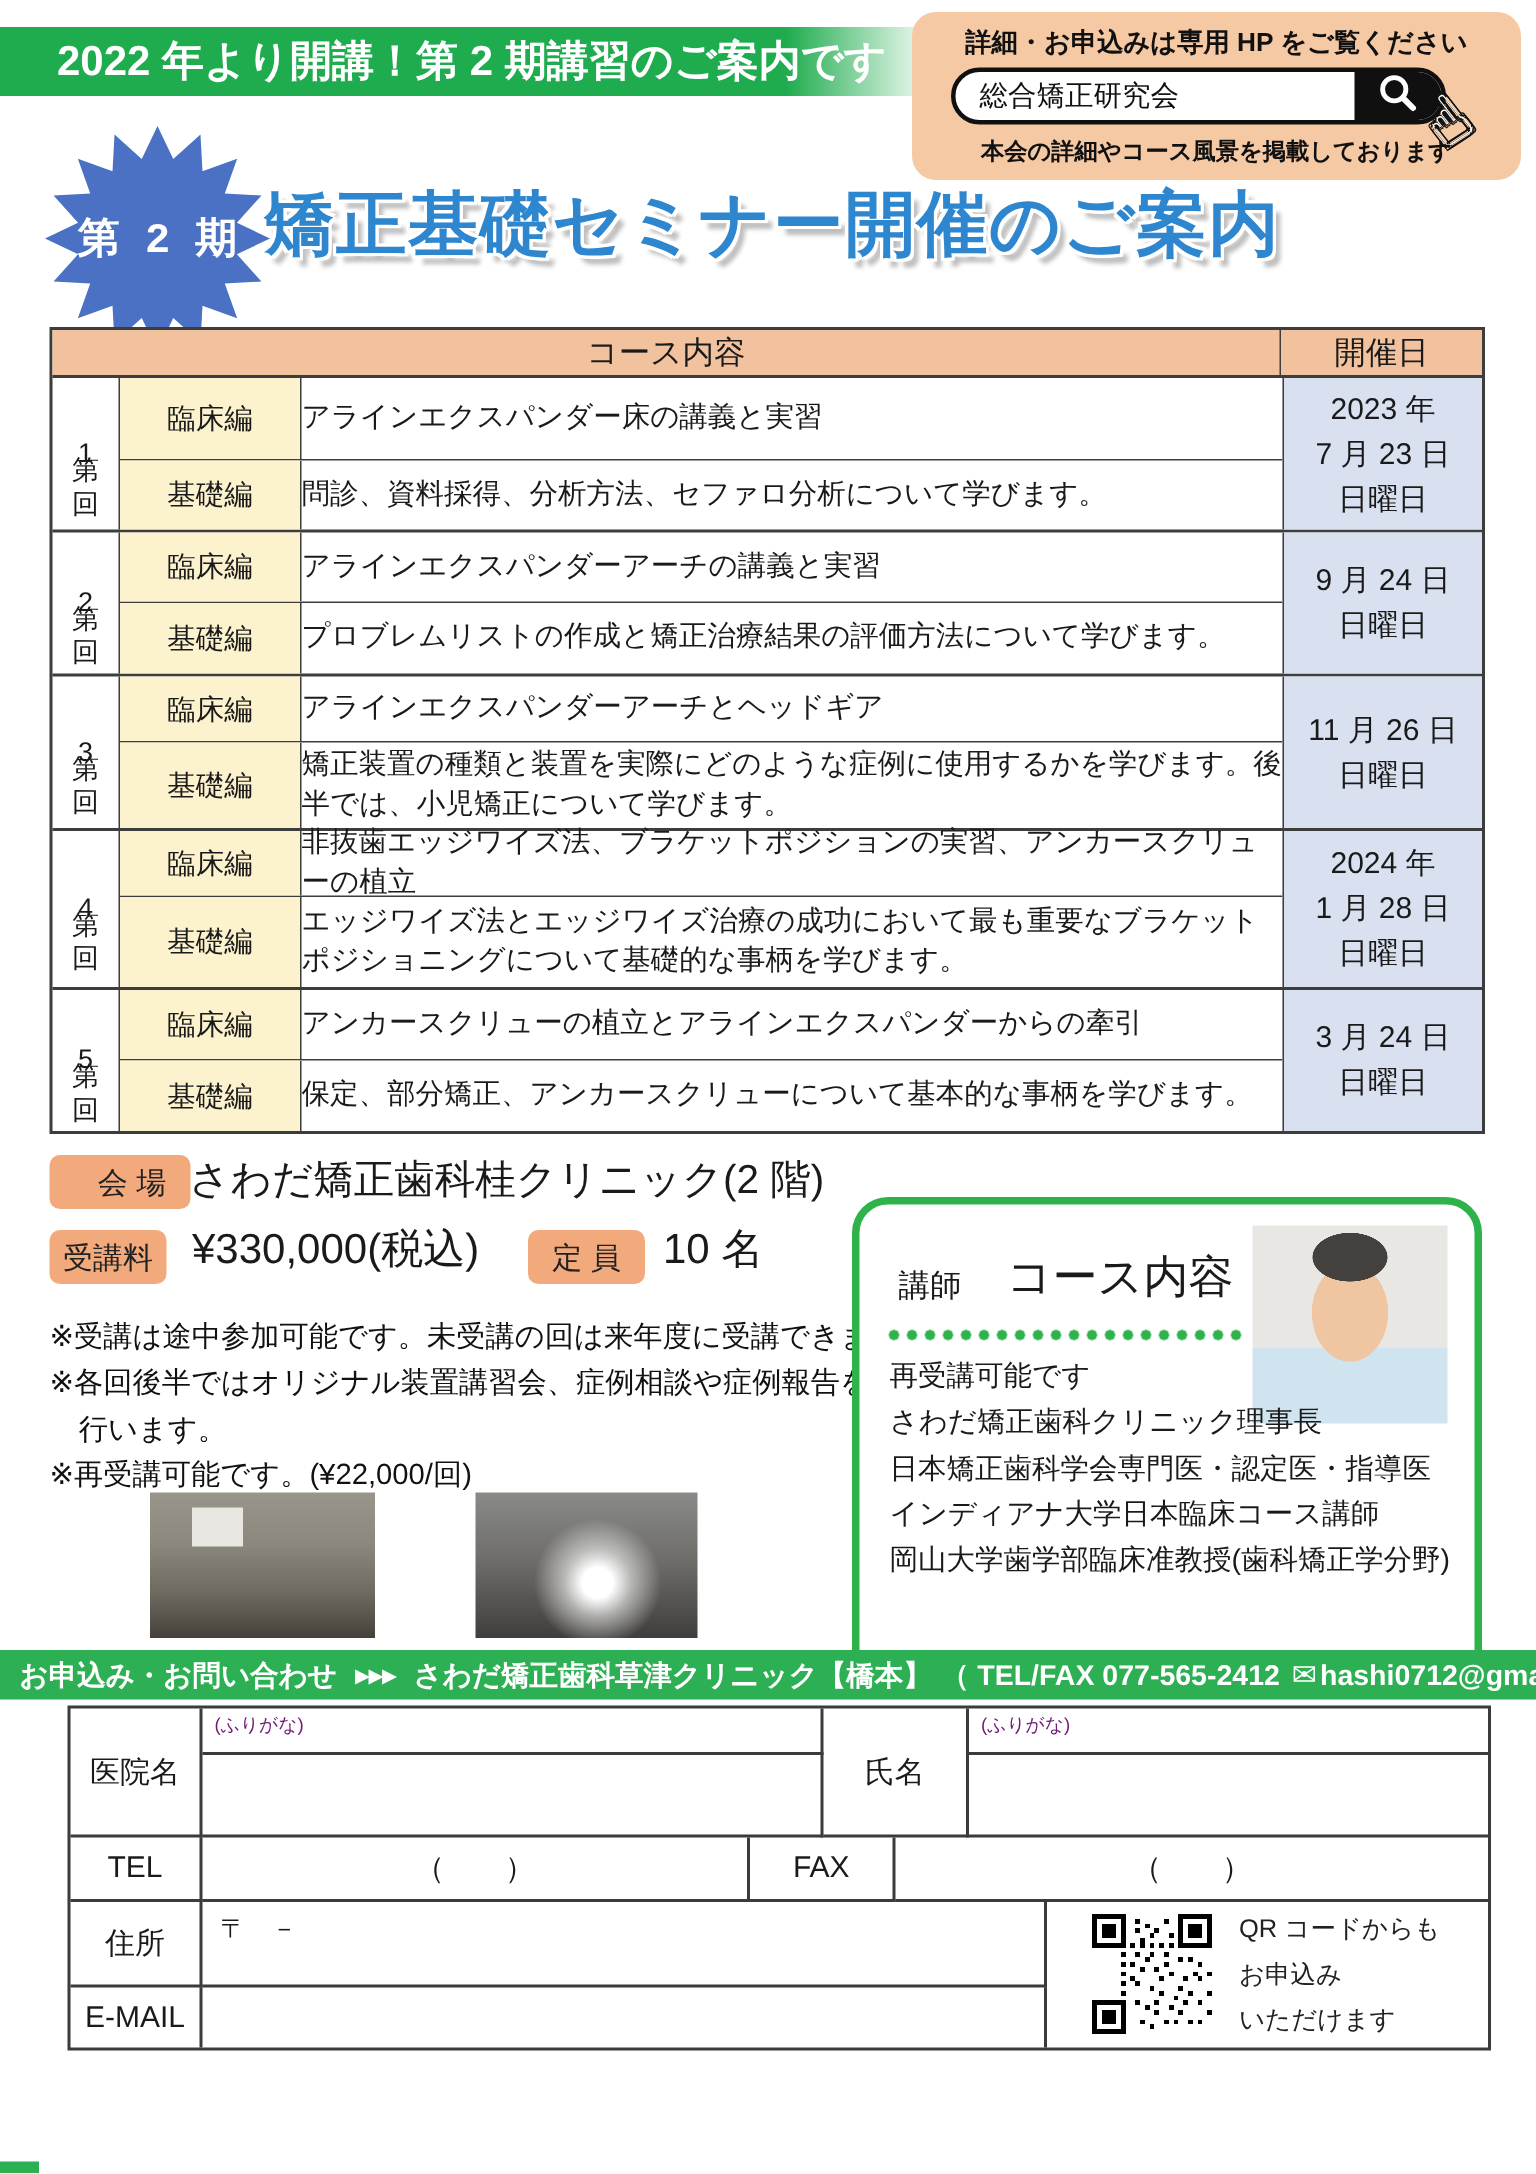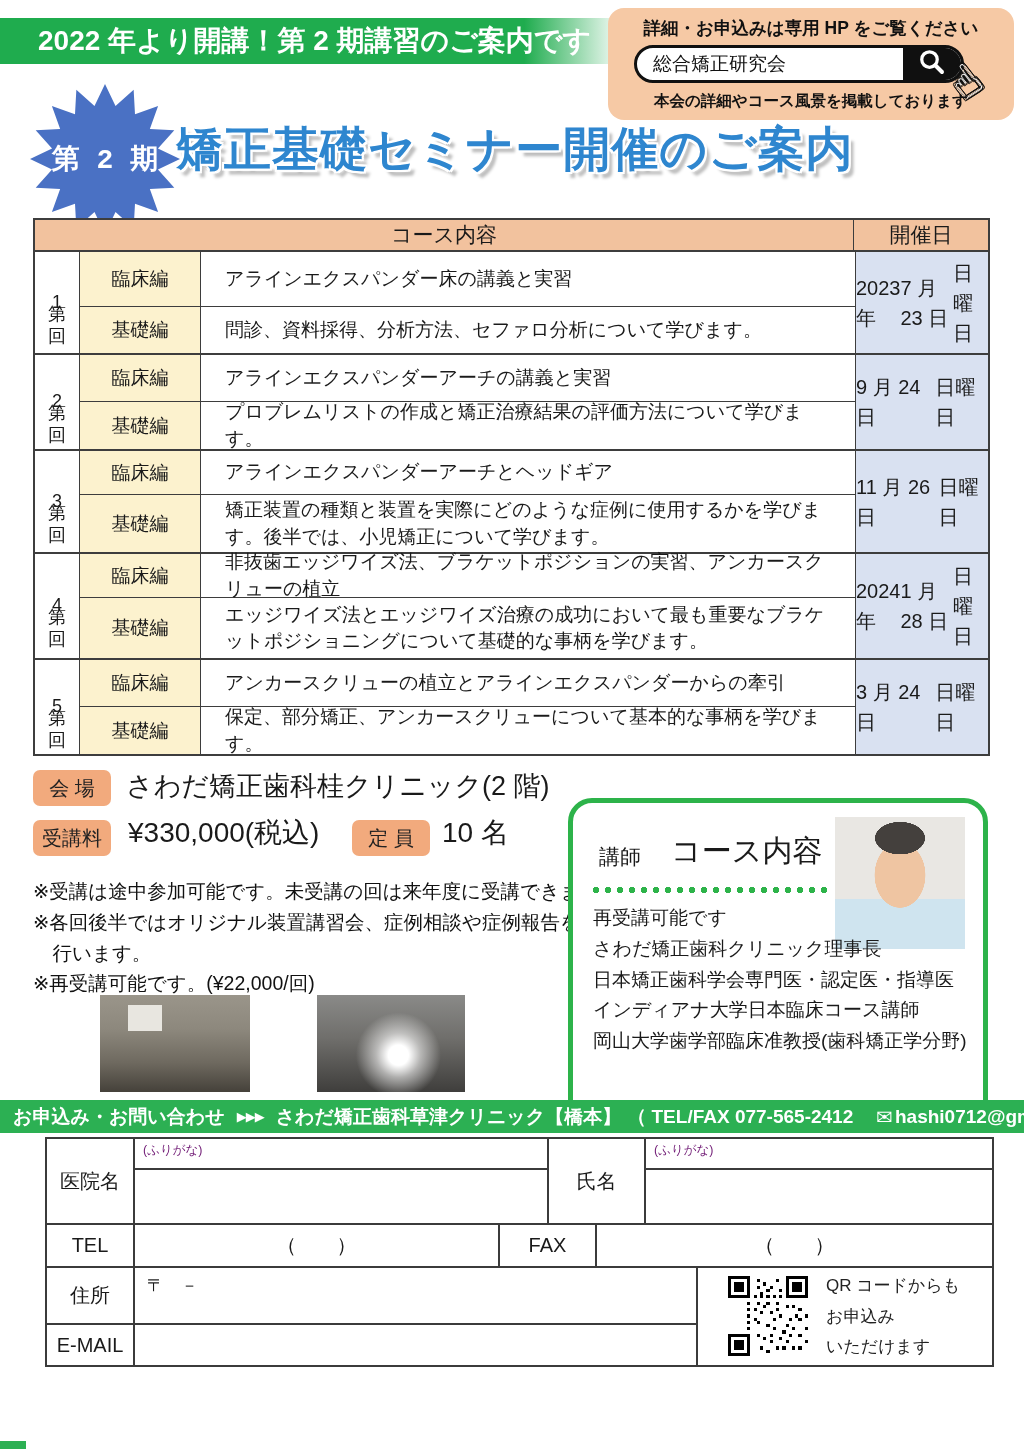--- a/index.html
+++ b/index.html
@@ -38,28 +38,28 @@
   .th-date{flex:1;background:#f2c29e;display:flex;align-items:center;justify-content:center;font-size:21px;}
   .t-group{display:flex;border-bottom:2px solid #3d3d3d;}
   .t-group:last-child{border-bottom:none;}
   .g-round{width:45px;box-sizing:border-box;border-right:1px solid #3d3d3d;display:flex;align-items:center;justify-content:center;}
   .g-round span{writing-mode:vertical-rl;text-orientation:upright;font-size:18px;letter-spacing:2px;}
   .g-mid{flex:1;display:flex;flex-direction:column;min-width:0;}
   .g-sub{display:flex;box-sizing:border-box;}
   .g-sub.first{border-bottom:1px solid #3d3d3d;}
   .g-type{width:121px;box-sizing:border-box;background:#fcf2ce;border-right:1px solid #3d3d3d;
     display:flex;align-items:center;justify-content:center;font-size:19px;flex-shrink:0;}
-  .g-desc{flex:1;display:flex;align-items:center;padding:4px 24px;font-size:19px;line-height:1.38;box-sizing:border-box;}
+  .g-desc{flex:1;display:flex;align-items:center;padding:4px 0;font-size:19px;line-height:1.38;box-sizing:border-box;}
   .g-date{width:133px;box-sizing:border-box;background:#d9e1f1;border-left:1px solid #3d3d3d;flex-shrink:0;
-    display:flex;flex-direction:row;align-items:center;justify-content:center;font-size:20px;line-height:1.5;}
+    display:flex;flex-direction:column;align-items:center;justify-content:center;font-size:20px;line-height:1.5;}
 
   
   .badge{position:absolute;width:78px;height:36px;background:#f2aa7d;border-radius:7px;
     display:flex;align-items:center;justify-content:center;font-size:20px;color:#222;}
-  .venue-badge{left:33px;top:770px;}
+  .venue-badge{left:33px;top:770px;padding-left:16px;}
   .venue-value{position:absolute;left:126px;top:768px;font-size:27px;}
   .fee-badge{left:33px;top:820px;}
   .fee-value{position:absolute;left:128px;top:814px;font-size:28px;}
   .cap-badge{left:352px;top:820px;}
   .cap-value{position:absolute;left:442px;top:814px;font-size:28px;}
   .notes{position:absolute;left:33px;top:876px;font-size:19.5px;line-height:1.58;color:#111;}
 
   
   .photo{position:absolute;top:995px;height:97px;}
   .photo-1{left:100px;width:150px;
@@ -82,21 +82,21 @@
     background-image:radial-gradient(circle 3.4px at 5px 5px,#2db34a 0 3.3px,rgba(0,0,0,0) 3.5px);
     background-size:12px 10px;background-repeat:repeat-x;}
   .inst-bio{position:absolute;left:20px;top:100px;width:384px;font-size:19px;line-height:1.62;}
 
   
   .contact-bar{position:absolute;left:0;top:1100px;width:1024px;height:33px;background:#2cb053;color:#fff;
     display:flex;align-items:center;padding-left:13px;box-sizing:border-box;font-weight:bold;font-size:19px;white-space:nowrap;}
   .cb-label{margin-right:12px;}
   .cb-arrows{font-size:13px;letter-spacing:-1px;margin-right:12px;}
   .cb-clinic{margin-right:6px;}
-  .cb-tel{margin-right:23px;}
+  .cb-tel{margin-right:8px;}
   .cb-env{font-size:20px;margin-right:2px;font-weight:normal;}
 
   
   .form{position:absolute;left:45px;top:1137px;width:949px;height:230px;border:2px solid #3b3b3b;box-sizing:border-box;background:#fff;}
   .fc{position:absolute;box-sizing:border-box;border:0 solid #3b3b3b;}
   .fc-center{display:flex;align-items:center;justify-content:center;font-size:20px;}
   .furigana{font-size:12.5px;padding:3px 0 0 8px;color:#701a75;}
   .postal{font-size:17px;padding:6px 0 0 12px;}
   .qr-cell{left:651px;top:129px;width:294px;height:97px;}
   .qr-code{position:absolute;left:30px;top:8px;width:80px;height:80px;}

